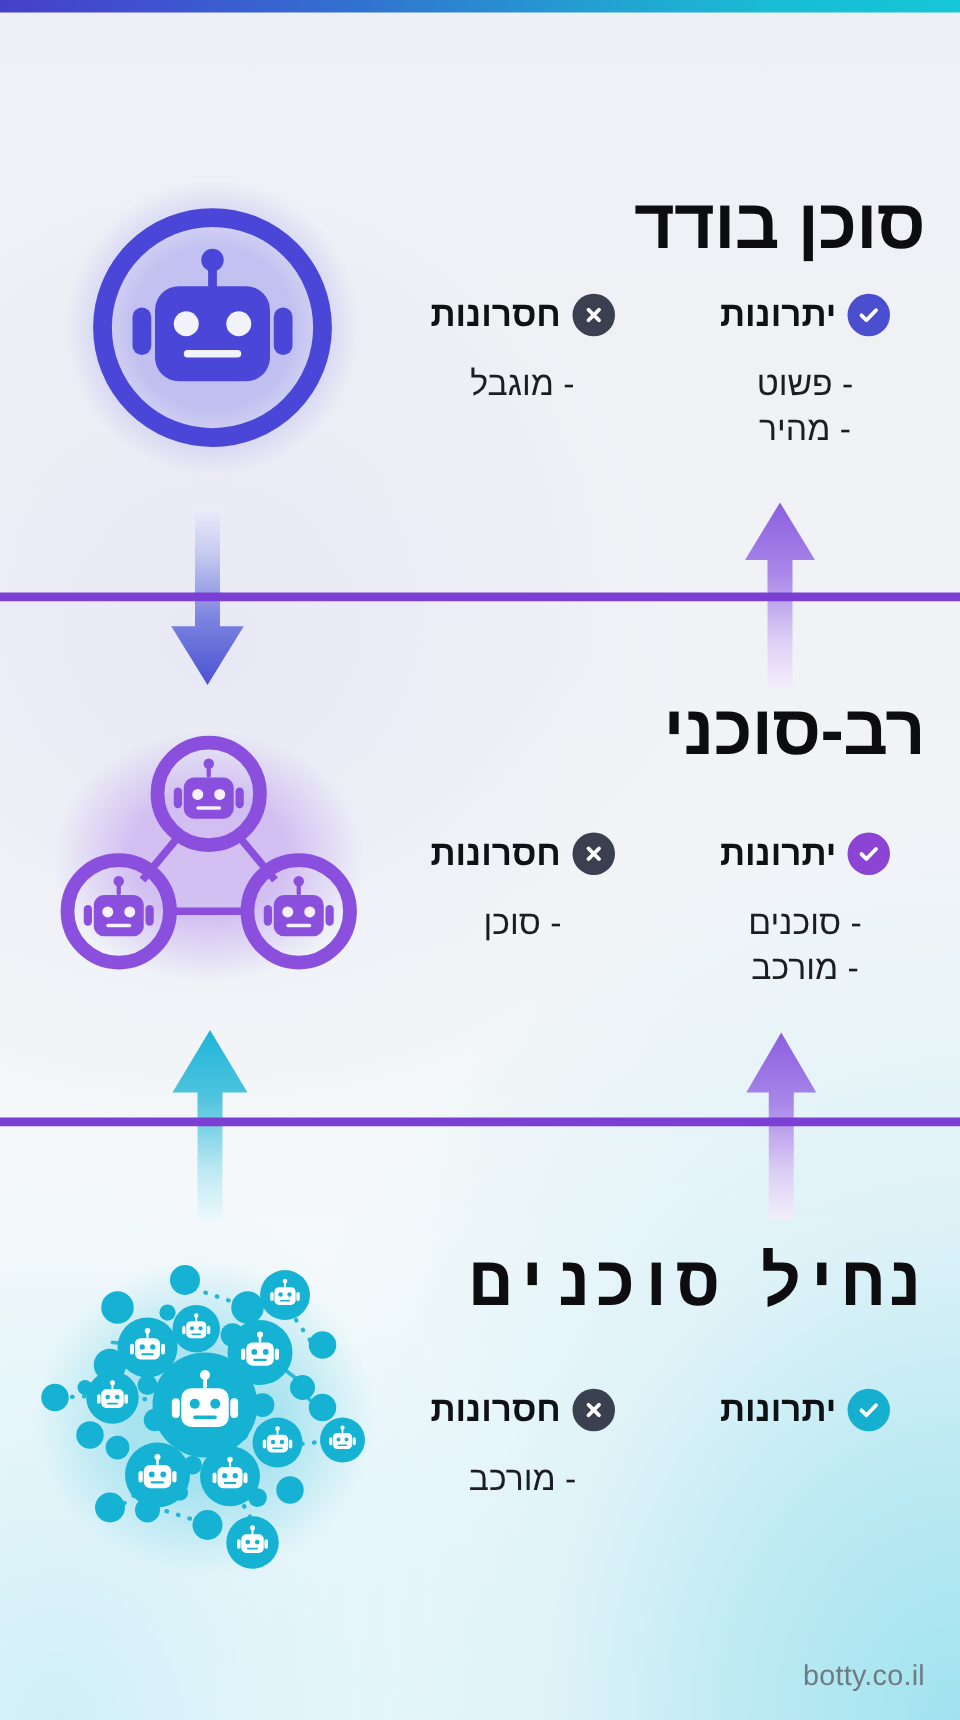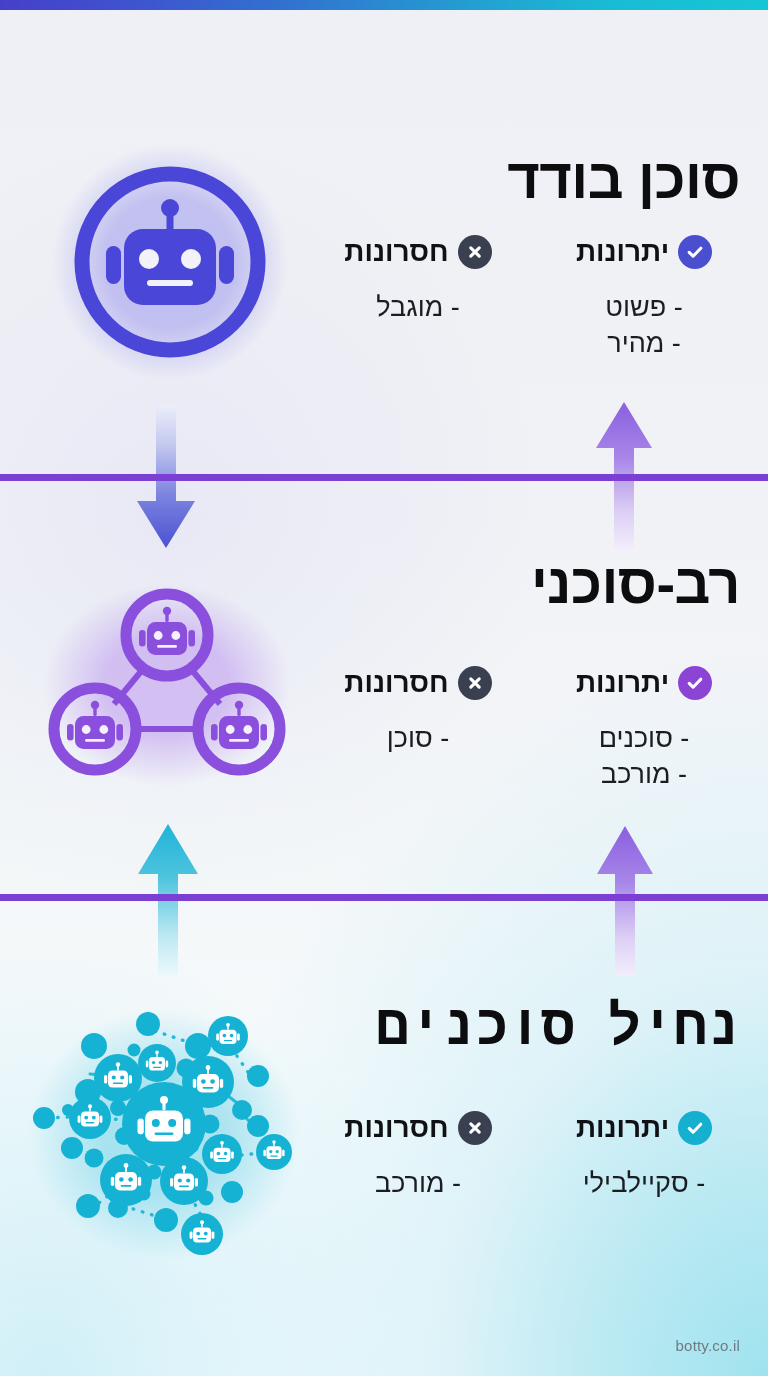--- a/index.html
+++ b/index.html
@@ -109,21 +109,21 @@
   }
 
   
   .illus { position:absolute; }
 
   
   .watermark {
     position:absolute;
     right:28px;
     bottom:22px;
-    font-size:15px;
+    font-size:23px;
     color:#6e7b81;
     letter-spacing:0.2px;
     direction:ltr;
   }
 </style>
 </head>
 <body>
 
 <div id="poster">
 
@@ -356,23 +356,20 @@
 
       <div class="col">
         <div class="col-head">
           <span class="badge" style="background:#15afd0;">
             <svg width="20" height="20" viewBox="0 0 20 20">
                 <path d="M4.2 10.3 L8.1 14.2 L15.8 6.2" fill="none" stroke="#ffffff" stroke-width="3.1" stroke-linecap="round" stroke-linejoin="round"></path>
               </svg>
           </span>
           <span class="label">יתרונות</span>
         </div>
-        <div class="items">
-          <div class="item">- סקיילבילי</div>
-        </div>
       </div>
 
       <div class="col">
         <div class="col-head">
           <span class="badge" style="background:#3a4050;">
             <svg width="20" height="20" viewBox="0 0 20 20">
                 <path d="M5.8 5.8 L14.2 14.2 M14.2 5.8 L5.8 14.2" fill="none" stroke="#ffffff" stroke-width="3.1" stroke-linecap="round"></path>
               </svg>
           </span>
           <span class="label">חסרונות</span>

